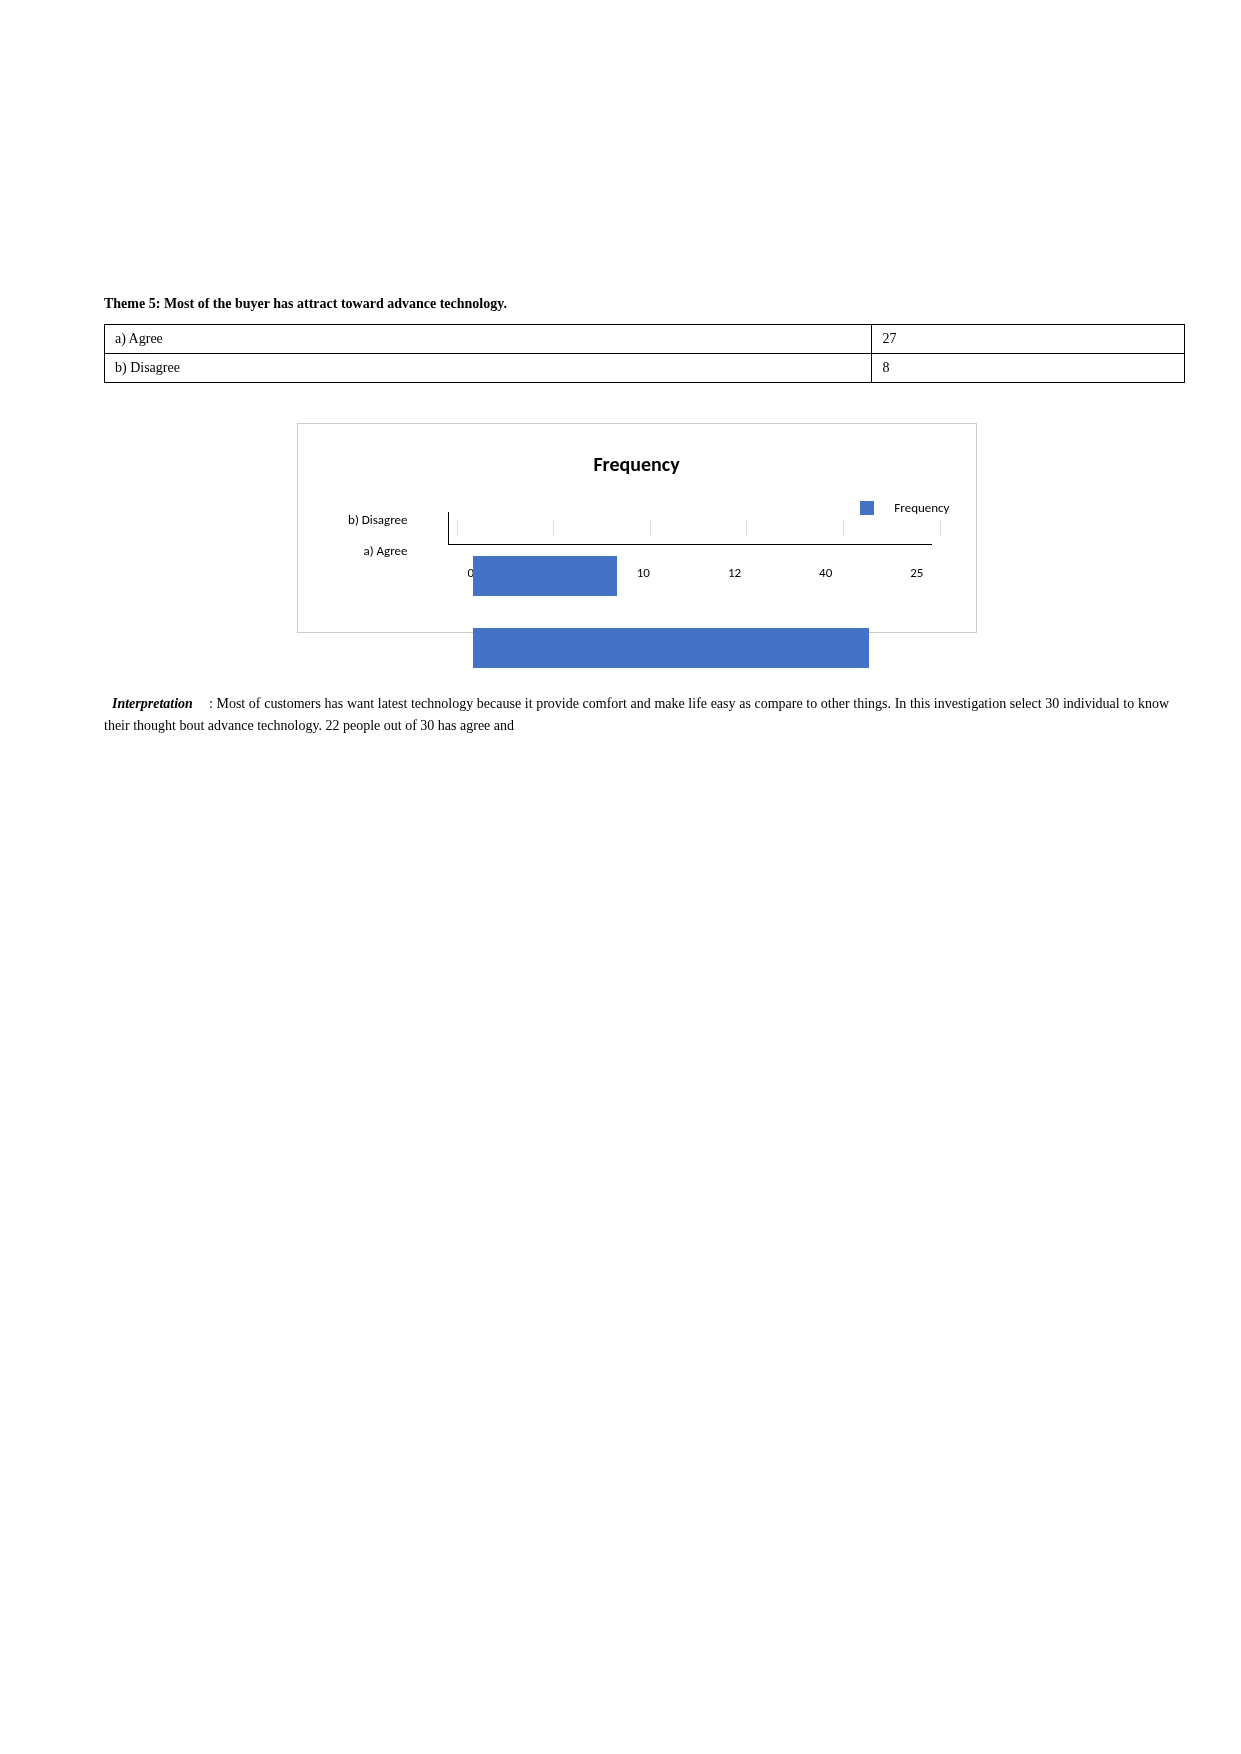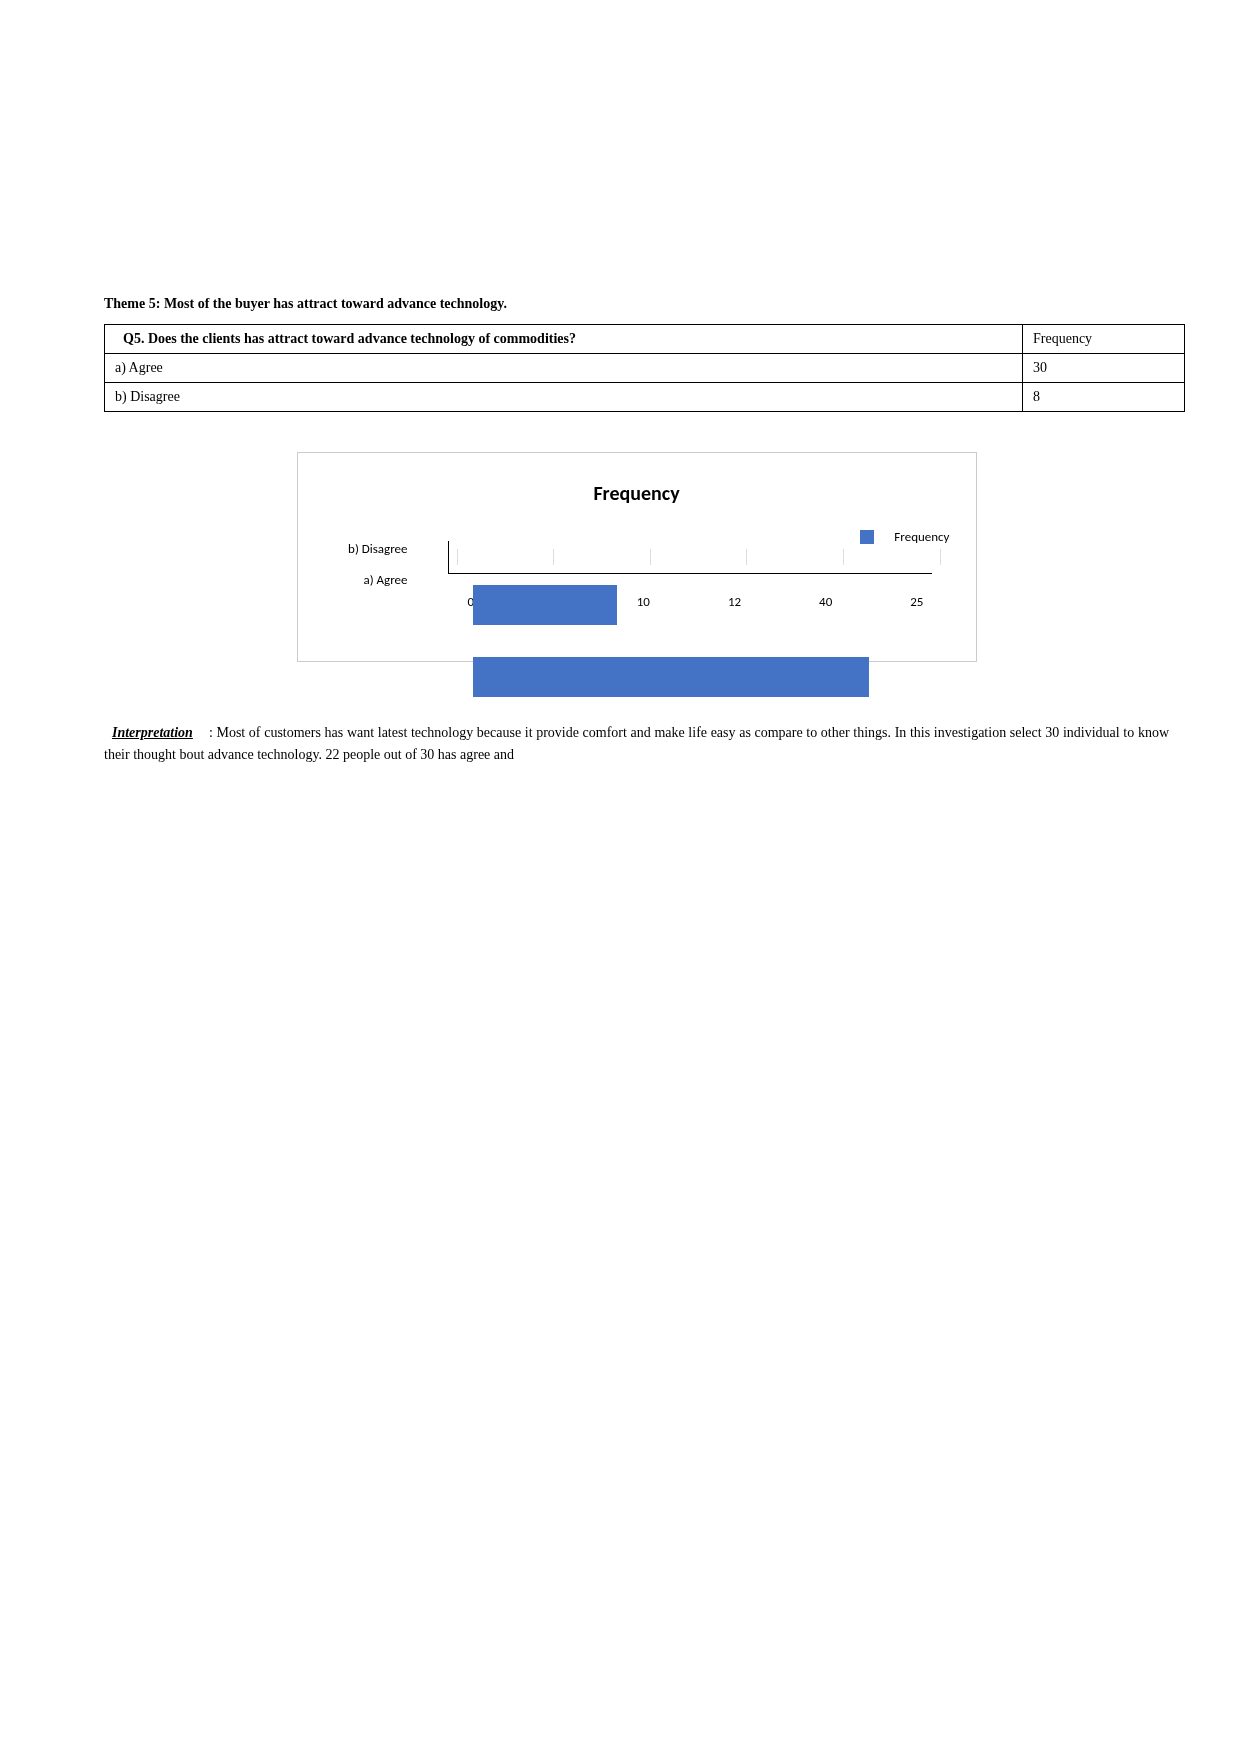--- a/index.html
+++ b/index.html
@@ -161,39 +161,32 @@
     .interpretation {
       font-size: 14px;
       line-height: 1.6;
       text-align: justify;
       margin-top: 40px;
     }
 
     .interpretation em {
       font-style: italic;
       font-weight: bold;
-      text-decoration: underline;
     }
   </style>
 </head>
 <body>
 
 <div class="theme-heading">Theme 5: Most of the buyer has attract toward advance technology.</div>
 
 <table>
   <tbody>
-      <tr>
-    <td class="question-cell">
-      <span>Q5.  Does  the  clients  has  attract  toward  advance  technology  of  commodities?</span>
-    </td>
-    <td class="freq-header">Frequency</td>
-  </tr>
   <tr>
     <td class="answer-cell">a) Agree</td>
-    <td>30</td>
+    <td>27</td>
   </tr>
   <tr>
     <td class="answer-cell">b) Disagree</td>
     <td>8</td>
   </tr>
 </tbody>
   </table>
 
 <div class="chart-container">
   <div class="chart-title">Frequency</div>

